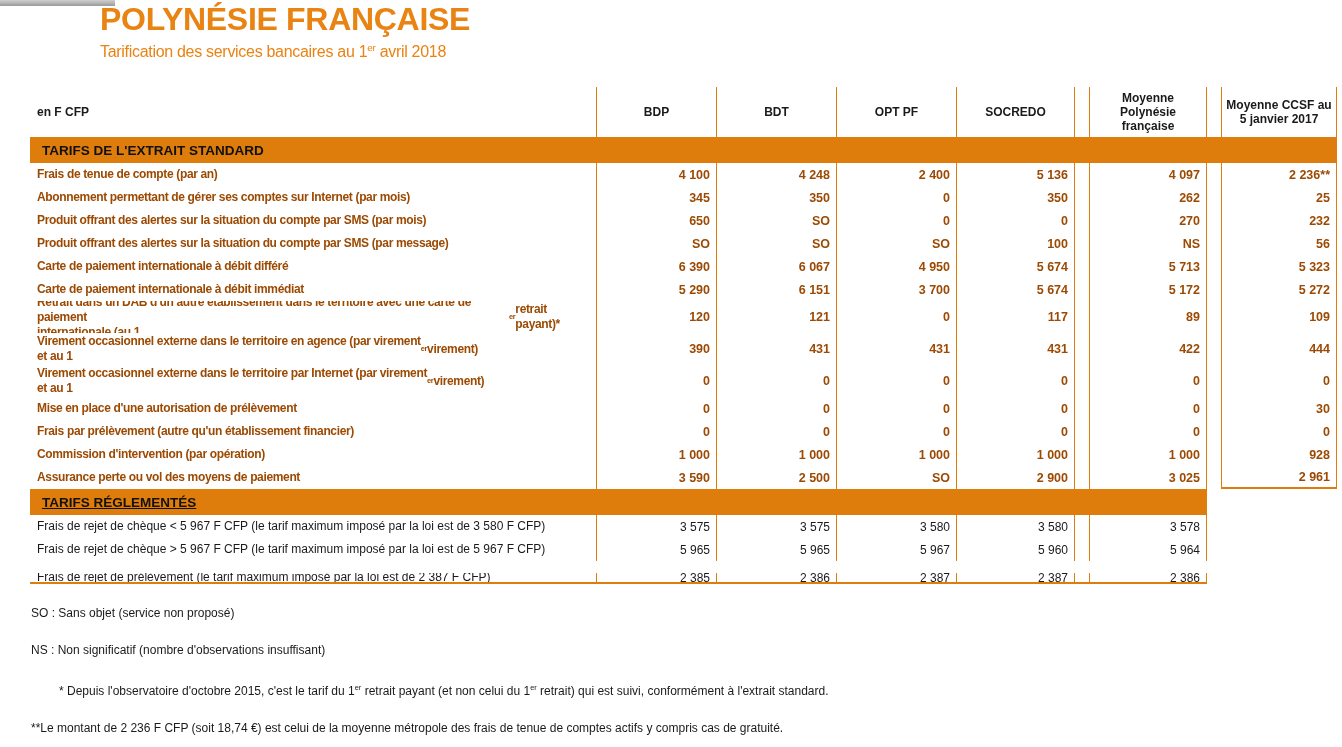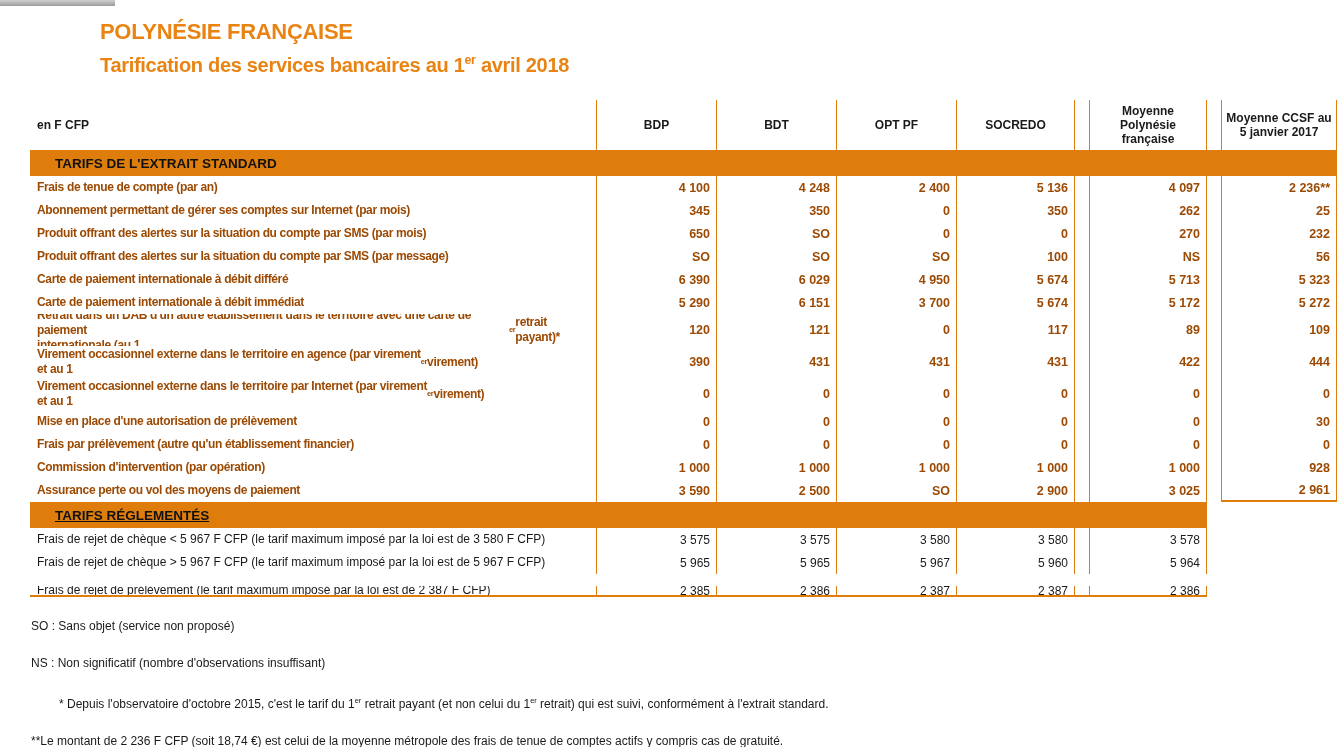--- a/index.html
+++ b/index.html
@@ -11,22 +11,22 @@
   *{margin:0;padding:0;box-sizing:border-box;}
   html,body{background:#fff;}
   body{
     width:1342px;height:747px;overflow:hidden;position:relative;
     font-family:"Liberation Sans","DejaVu Sans",sans-serif;color:var(--black);
   }
   sup{font-size:62%;line-height:0;}
   .win-frag{position:absolute;left:0;top:0;width:115px;height:6px;
     background:linear-gradient(#cfcfcf,#9b9b9b);}
   .title-block{padding:3px 0 0 100px;}
-  .title-1{font-size:22px;font-weight:bold;color:var(--title);line-height:32px;letter-spacing:-0.3px;margin-top:13px;}
-  .title-2{font-size:20px;font-weight:bold;color:var(--title);line-height:34px;letter-spacing:-0.3px;}
+  .title-1{font-size:32px;font-weight:bold;color:var(--title);line-height:32px;letter-spacing:-0.3px;}
+  .title-2{font-size:16px;font-weight:normal;color:var(--title);line-height:34px;letter-spacing:-0.3px;}
   .table{margin:18px 0 0 30px;width:1307px;}
   .trow{display:flex;align-items:stretch;}
   .c{border-right:1px solid var(--orange);display:flex;align-items:center;overflow:hidden;}
   .label{width:567px;padding:1px 4px 1px 7px;color:var(--brown);font-weight:bold;
     font-size:12px;line-height:15px;letter-spacing:-0.35px;white-space:pre-line;}
   .v{justify-content:flex-end;text-align:right;padding-right:6px;
     color:var(--brown);font-weight:bold;font-size:12.5px;}
   .w120{width:120px;}
   .w118{width:118px;}
   .sp{width:15px;}
@@ -34,21 +34,21 @@
   .sp2{width:15px;}
   .ccsf{width:115px;}
   .trow{height:23px;}
   .trow.tall{height:32px;}
   .trow.header{height:50px;}
   .header .c{align-items:center;}
   .header .label{color:var(--black);letter-spacing:0;padding-left:7px;}
   .header .v{justify-content:center;text-align:center;color:var(--black);
     font-size:12px;line-height:14px;padding:0 2px;white-space:pre-line;}
   .band{height:26px;background:var(--orange);display:flex;align-items:center;
-    padding-left:25px;font-size:13.5px;font-weight:bold;color:#111;width:1307px;}
+    padding-left:12px;font-size:13.5px;font-weight:bold;color:#111;width:1307px;}
   .band.band-short{width:1177px;text-decoration:underline;}
   .s2 .label,.s2 .v{color:var(--black);font-weight:normal;letter-spacing:0;font-size:12px;}
   .s2 .sp2,.s2 .ccsf{border-right:none;}
   .s1last .ccsf{border-bottom:2px solid var(--orange);}
   .s2last .c:not(.sp2):not(.ccsf){border-bottom:2px solid var(--orange);margin-top:12px;}
   .footnotes{margin:10px 0 0 31px;font-size:12px;color:var(--black);}
   .fn{margin-top:21px;line-height:16px;}
   .fn-star{margin-top:25px;margin-left:28px;}
 </style>
 </head>
@@ -115,21 +115,21 @@
         <div class="c v w120">SO</div>
         <div class="c v w118">100</div>
         <div class="c sp"></div>
         <div class="c v m">NS</div>
         <div class="c sp sp2"></div>
         <div class="c v ccsf">56</div>
       </div>
       <div class="trow">
         <div class="c label">Carte de paiement internationale à débit différé</div>
         <div class="c v w120">6 390</div>
-        <div class="c v w120">6 029</div>
+        <div class="c v w120">6 067</div>
         <div class="c v w120">4 950</div>
         <div class="c v w118">5 674</div>
         <div class="c sp"></div>
         <div class="c v m">5 713</div>
         <div class="c sp sp2"></div>
         <div class="c v ccsf">5 323</div>
       </div>
       <div class="trow">
         <div class="c label">Carte de paiement internationale à débit immédiat</div>
         <div class="c v w120">5 290</div>

